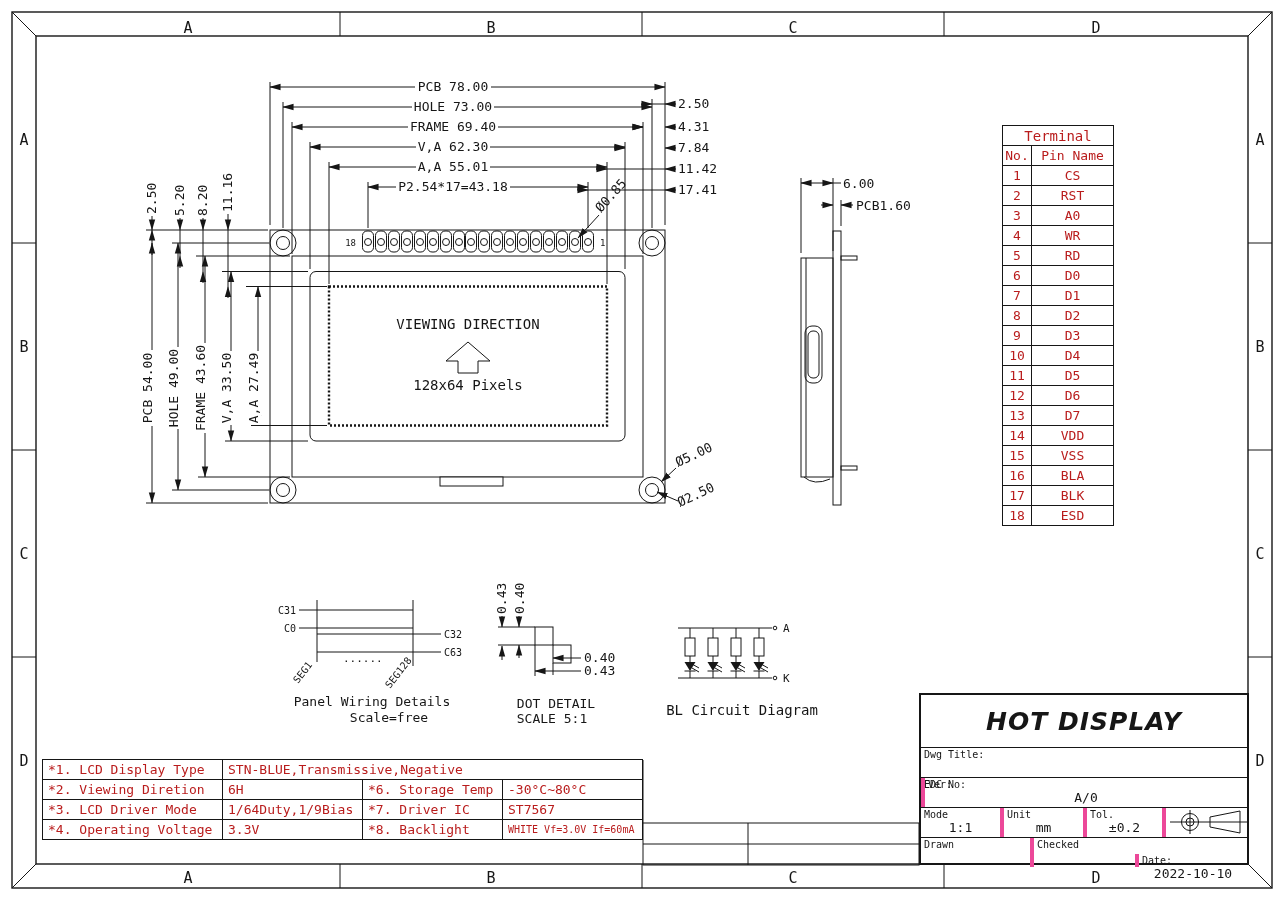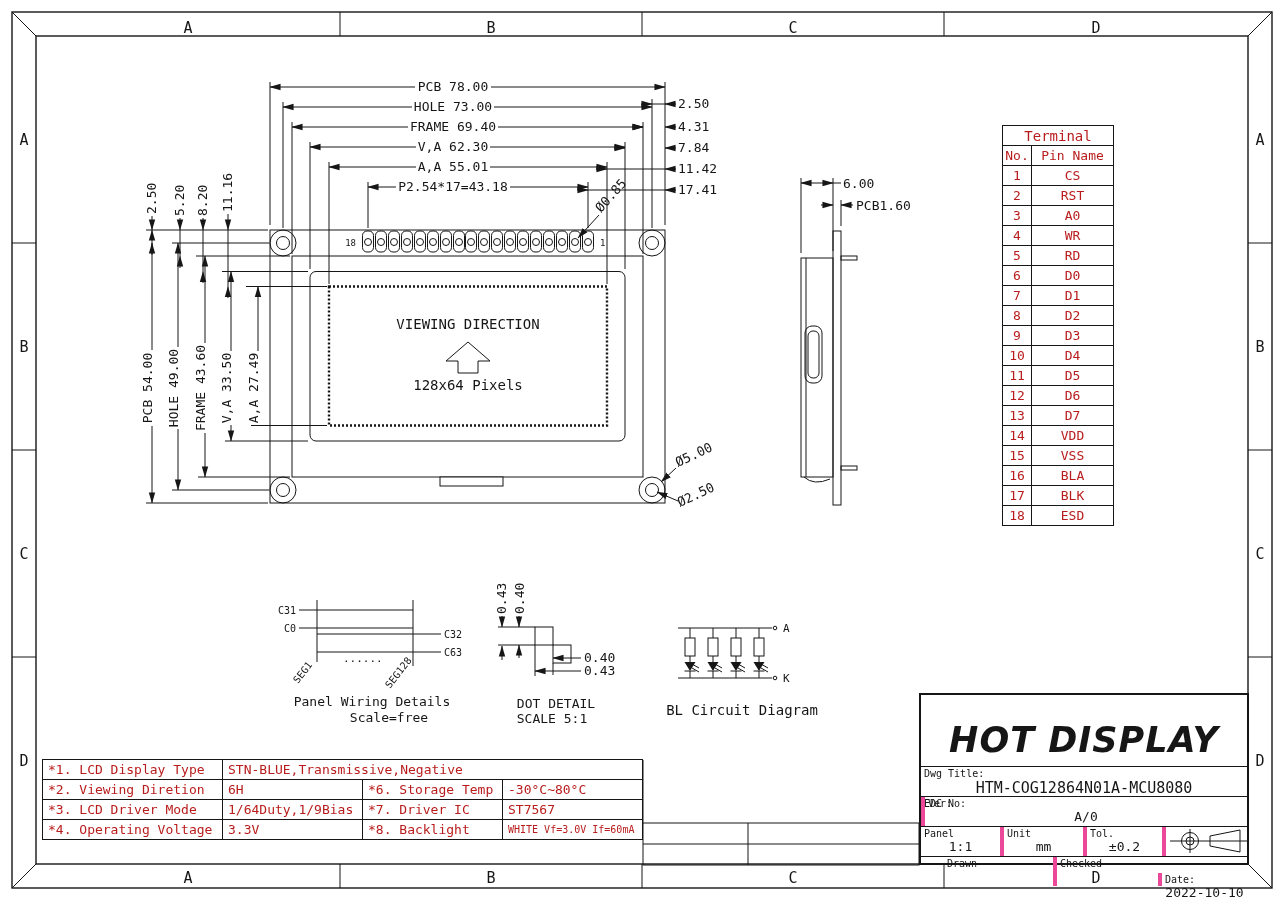--- a/index.html
+++ b/index.html
@@ -28,21 +28,21 @@
   
   .tb{box-sizing:border-box;border:2px solid #161616;background:#fff;}
   .tb .row{box-sizing:border-box;border-top:1px solid #161616;display:flex;}
   .tb .row:first-child{border-top:none;}
   .tb .cell{box-sizing:border-box;border-left:4px solid #ec4899;position:relative;}
   .tb .cell:first-child{border-left:none;}
   .tb .lab{position:absolute;left:3px;top:1px;font-size:10px;white-space:nowrap;}
   .tb .val{position:absolute;left:0;right:0;top:12px;text-align:center;font-size:13px;white-space:nowrap;}
   .company{display:flex;align-items:center;justify-content:center;
            font-family:"DejaVu Sans","Liberation Sans",sans-serif;
-           font-style:italic;font-weight:bold;font-size:35px;letter-spacing:1px;margin-top:19px;}
+           font-style:italic;font-weight:bold;font-size:25px;letter-spacing:1px;}
 </style>
 </head>
 <body>
 
 <div id="page">
 
 <svg width="1284" height="900" viewBox="0 0 1284 900">
   <defs>
     <marker id="arr" viewBox="0 0 10 8" refX="9.6" refY="4" markerWidth="11" markerHeight="9" orient="auto-start-reverse" markerUnits="userSpaceOnUse">
       <path d="M0,1.1 L10,4 L0,6.9 Z" style="fill:#161616;stroke:none"></path>
@@ -512,56 +512,55 @@
     <td class="small">WHITE Vf=3.0V If=60mA</td>
   </tr>
 </tbody>
     </table>
 
 <div class="tb abs" style="left:919px;top:693px;width:330px;height:172px;">
   <div class="row company" style="height:52px;">HOT DISPLAY</div>
   <div class="row" style="height:30px;">
     <div class="cell" style="width:100%;padding-left:35px;">
       <span class="lab">Dwg Title:</span>
-      <span class="val" style="font-size:15px;">HTM-COG12864N01A-MCU8080</span>
     </div>
   </div>
   <div class="row" style="height:30px;flex-direction:column;">
     <div class="cell" style="width:201px;">
       <span class="lab">EDC No:</span>
     </div>
     <div class="cell" style="flex:1;">
       <span class="lab">Ver:</span>
       <span class="val">A/0</span>
     </div>
   </div>
   <div class="row" style="height:30px;">
     <div class="cell" style="width:79px;">
-      <span class="lab">Panel</span>
+      <span class="lab">Mode</span>
       <span class="val">1:1</span>
     </div>
     <div class="cell" style="width:83px;">
       <span class="lab">Unit</span>
       <span class="val">mm</span>
     </div>
     <div class="cell" style="width:79px;">
       <span class="lab">Tol.</span>
       <span class="val">±0.2</span>
     </div>
     <div class="cell" style="flex:1;">
       <svg width="85" height="28" viewBox="0 0 85 28" style="position:absolute;left:0;top:0;">
         <line x1="4" y1="14" x2="81" y2="14"></line>
         <circle cx="24" cy="14" r="8.5"></circle>
             <circle cx="24" cy="14" r="4"></circle>
         <line x1="24" y1="2" x2="24" y2="26"></line>
         <polygon points="44,9 74,3 74,25 44,19"></polygon>
       </svg>
     </div>
   </div>
-  <div class="row" style="height:30px;padding-left:23px;">
+  <div class="row" style="height:30px;">
     <div class="cell" style="width:109px;">
       <span class="lab">Drawn</span>
     </div>
     <div class="cell" style="width:105px;text-decoration:underline;">
       <span class="lab">Checked</span>
     </div>
     <div class="cell" style="flex:1;margin-top:16px;">
       <span class="lab">Date:</span>
       <span class="val">2022-10-10</span>
     </div>

